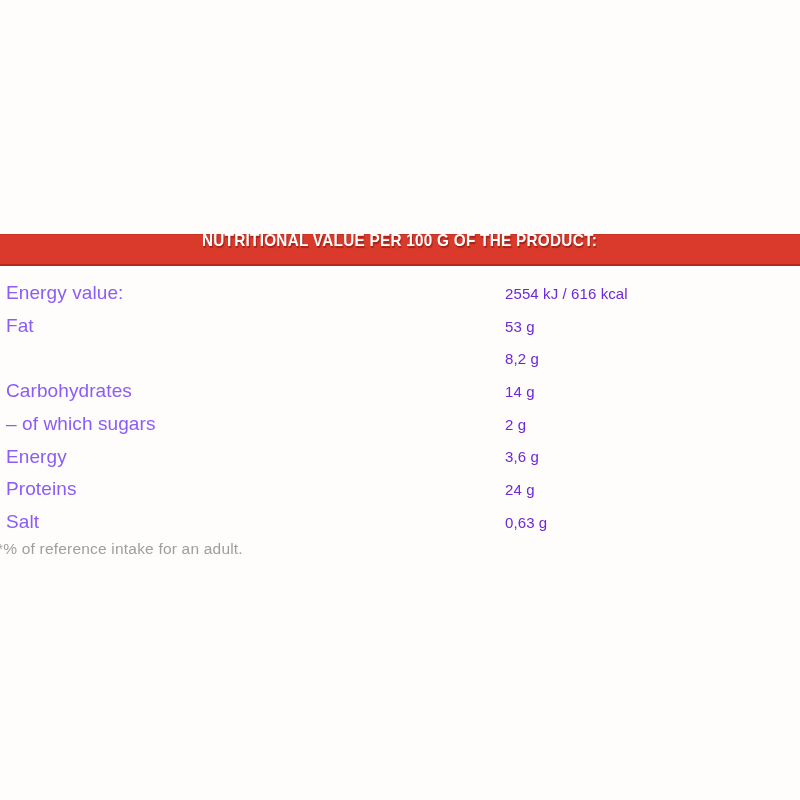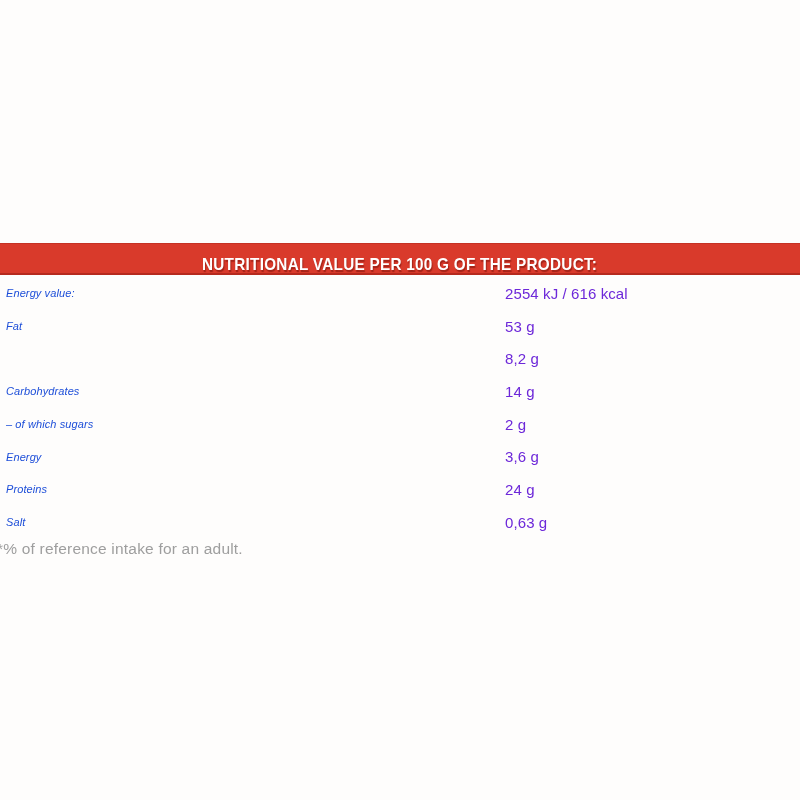--- a/index.html
+++ b/index.html
@@ -15,28 +15,28 @@
     overflow: hidden;
   }
   .page {
     position: absolute;
     inset: 0;
     background: #fefdfc;
   }
   
   .header-bar {
     position: absolute;
-    top: 243px;
+    top: 234px;
     left: 0;
     width: 800px;
     height: 32px;
     background: #d93a2b;
     box-shadow: inset 0 -2px 0 rgba(140, 25, 15, 0.45), inset 0 1px 0 rgba(140, 25, 15, 0.25);
     display: flex;
-    align-items: flex-end;
+    align-items: flex-start;
     justify-content: center;
   }
   .header-title {
     display: inline-block;
     color: #ffffff;
     font-size: 17px;
     font-weight: 700;
     letter-spacing: 0.3px;
     text-transform: uppercase;
     transform: scaleX(0.9);
@@ -53,24 +53,23 @@
     width: 800px;
   }
   .row {
     position: relative;
     height: 32.7px;
     display: flex;
     align-items: center;
   }
   .label {
     padding-left: 6px;
-    font-size: 11px;
-    color: #1d4ed8;
+    font-size: 19px;
+    color: #8b5cf6;
     letter-spacing: 0.1px;
-    font-style: italic;
   }
   .value {
     position: absolute;
     left: 505px;
     font-size: 15px;
     color: #6d28d9;
     letter-spacing: 0.1px;
     white-space: nowrap;
   }
   

